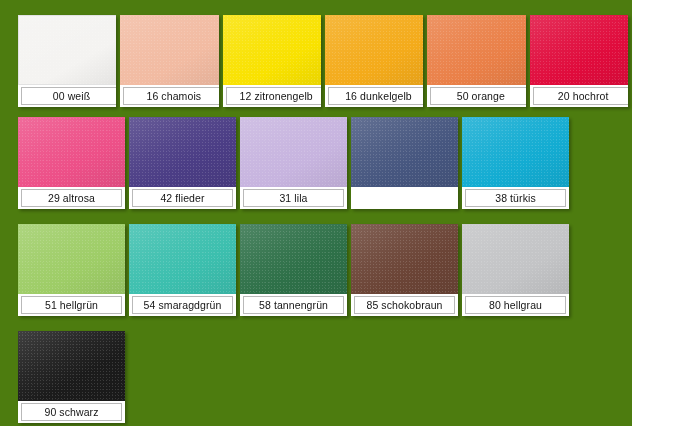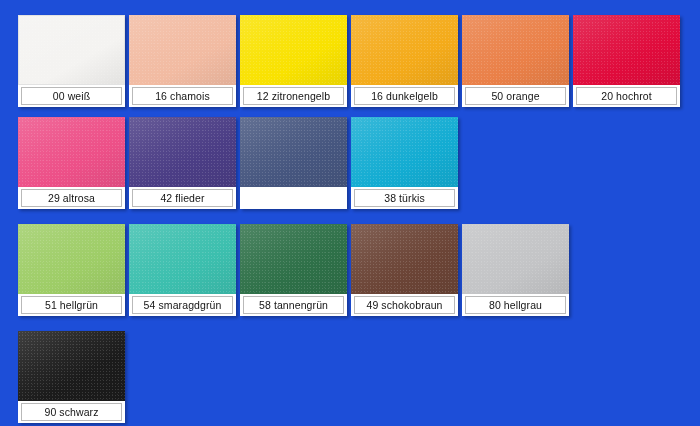--- a/index.html
+++ b/index.html
@@ -11,23 +11,23 @@
   body {
     width: 700px;
     height: 426px;
     overflow: hidden;
     font-family: "Liberation Sans", sans-serif;
     -webkit-font-smoothing: antialiased;
   }
 
   #palette-sheet {
     position: relative;
-    width: 700px;
+    width: 632px;
     height: 426px;
-    background: #1d4ed8;
+    background: #4d7c0f;
     padding: 0;
     box-sizing: border-box;
   }
 
   .swatch-row {
     display: flex;
     flex-direction: row;
     margin: 0 0 0 18px;
     padding: 0;
   }
@@ -143,20 +143,24 @@
     <div class="swatch-row row-2">
       <div class="swatch-card">
         <div class="swatch-chip" style="background-color: rgb(237, 80, 136);"></div>
         <div class="swatch-label">29 altrosa</div>
       </div>
       <div class="swatch-card">
         <div class="swatch-chip" style="background-color: rgb(75, 61, 133);"></div>
         <div class="swatch-label">42 flieder</div>
       </div>
       <div class="swatch-card">
+        <div class="swatch-chip" style="background-color: rgb(199, 180, 223);"></div>
+        <div class="swatch-label">31 lila</div>
+      </div>
+      <div class="swatch-card">
         <div class="swatch-chip" style="background-color: rgb(70, 86, 127);"></div>
       </div>
       <div class="swatch-card">
         <div class="swatch-chip" style="background-color: rgb(19, 172, 210);"></div>
         <div class="swatch-label">38 türkis</div>
       </div>
     </div>
     <div class="swatch-row row-3">
       <div class="swatch-card">
         <div class="swatch-chip" style="background-color: rgb(158, 205, 103);"></div>
@@ -165,21 +169,21 @@
       <div class="swatch-card">
         <div class="swatch-chip" style="background-color: rgb(60, 191, 174);"></div>
         <div class="swatch-label">54 smaragdgrün</div>
       </div>
       <div class="swatch-card">
         <div class="swatch-chip" style="background-color: rgb(46, 112, 72);"></div>
         <div class="swatch-label">58 tannengrün</div>
       </div>
       <div class="swatch-card">
         <div class="swatch-chip" style="background-color: rgb(107, 68, 54);"></div>
-        <div class="swatch-label">49 schokobraun</div>
+        <div class="swatch-label">85 schokobraun</div>
       </div>
       <div class="swatch-card">
         <div class="swatch-chip" style="background-color: rgb(195, 196, 198);"></div>
         <div class="swatch-label">80 hellgrau</div>
       </div>
     </div>
     <div class="swatch-row row-4">
       <div class="swatch-card">
         <div class="swatch-chip" style="background-color: rgb(27, 27, 27);"></div>
         <div class="swatch-label">90 schwarz</div>

